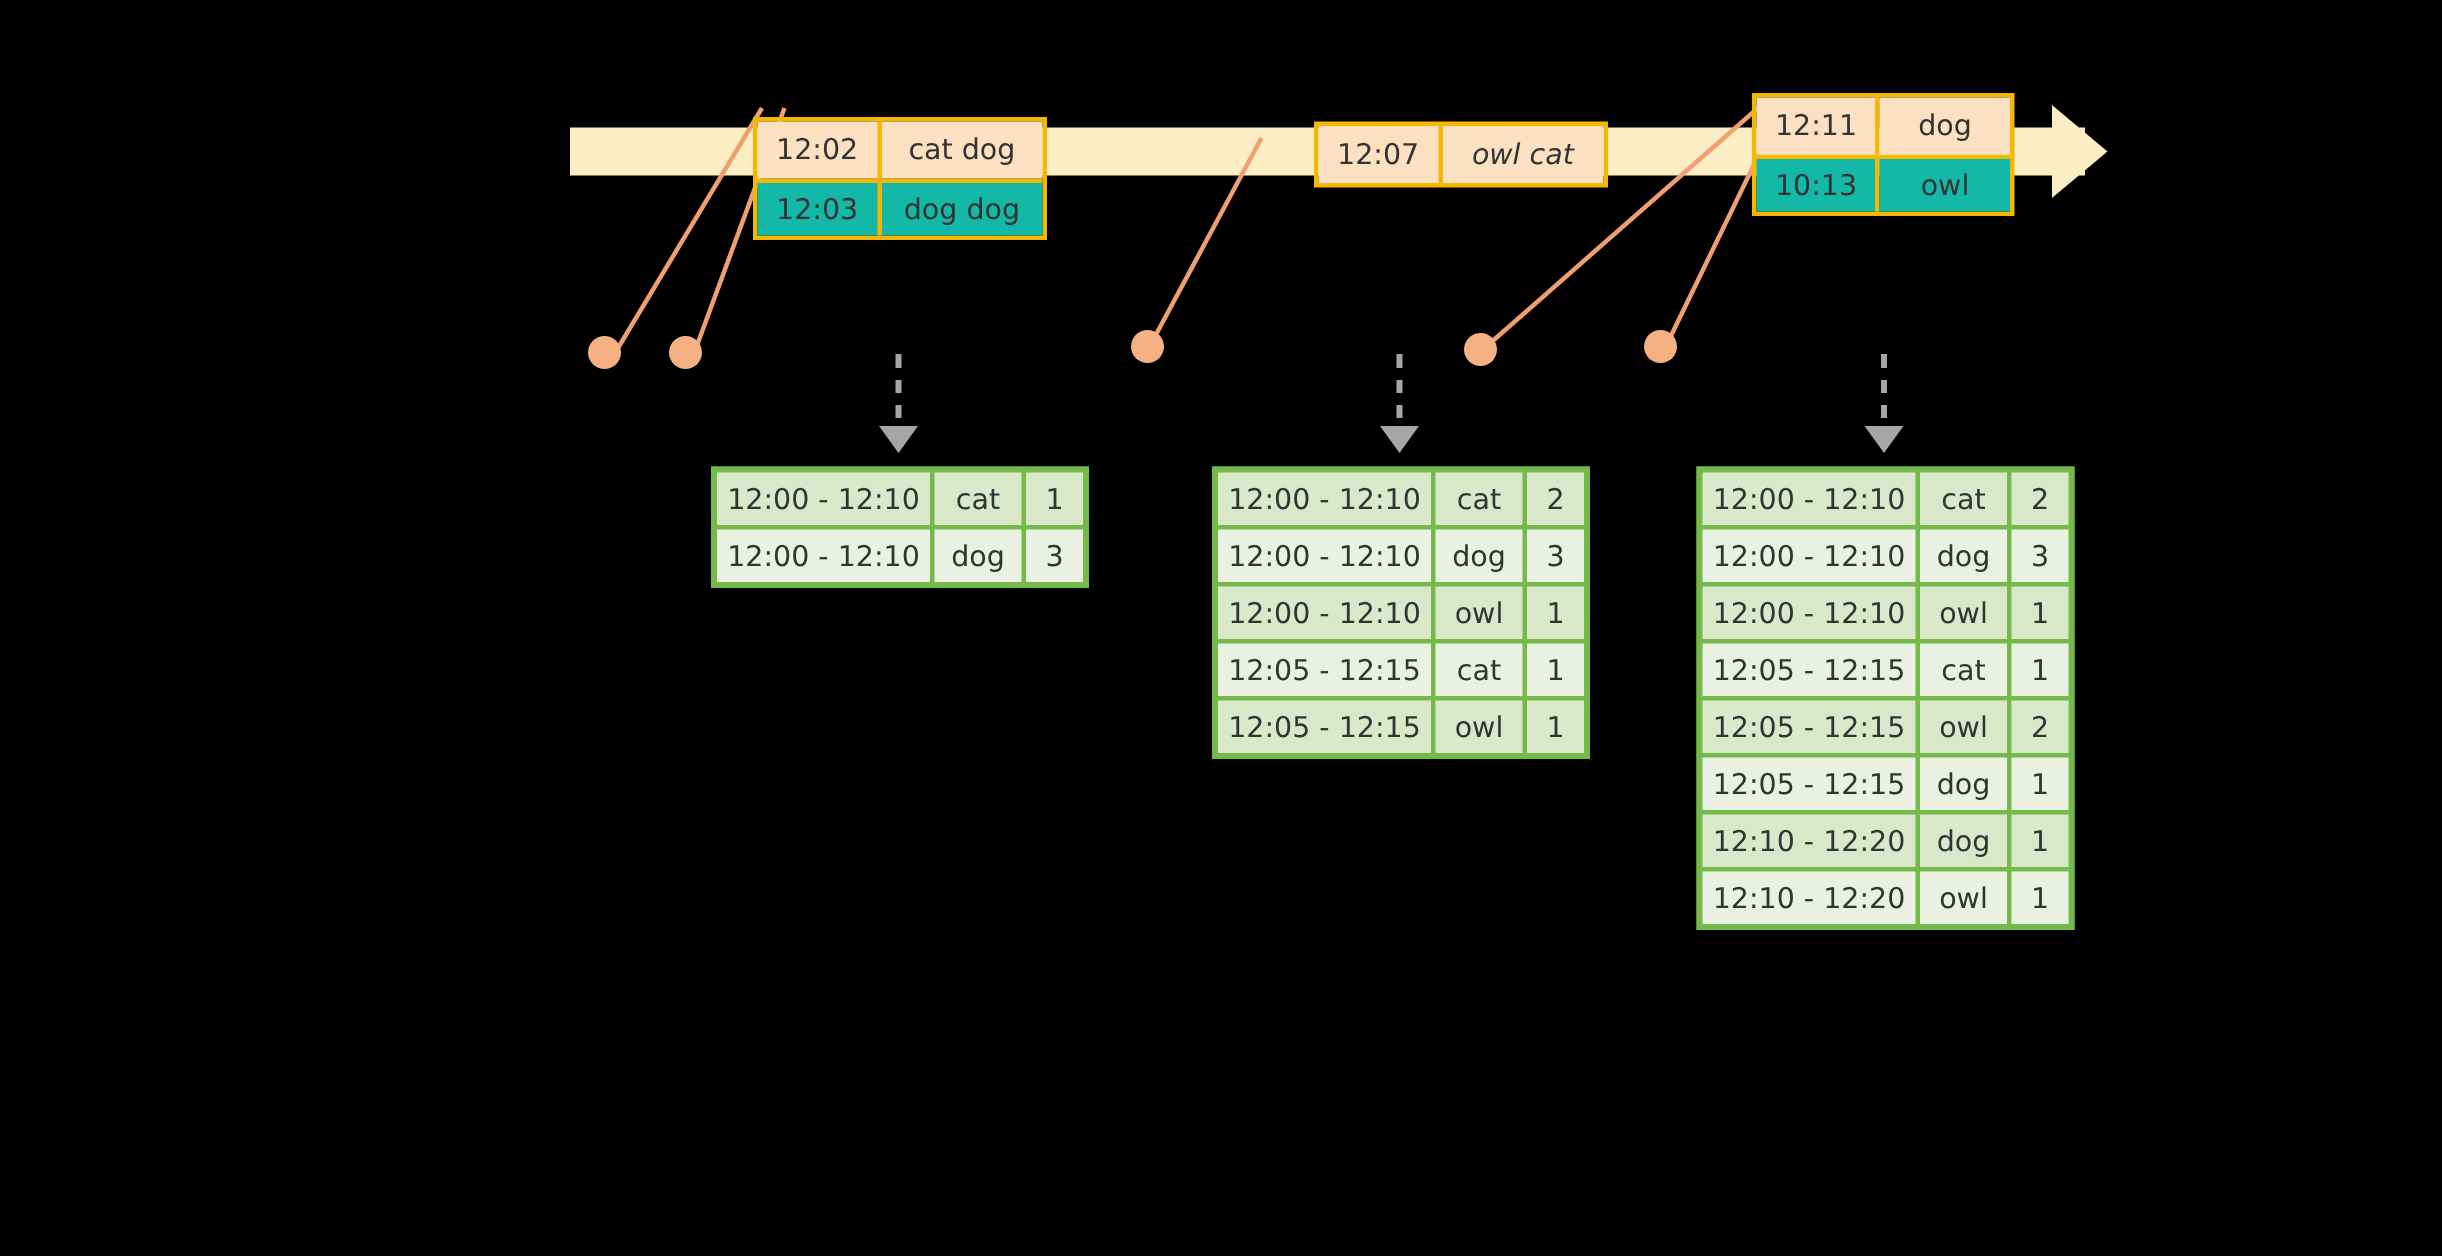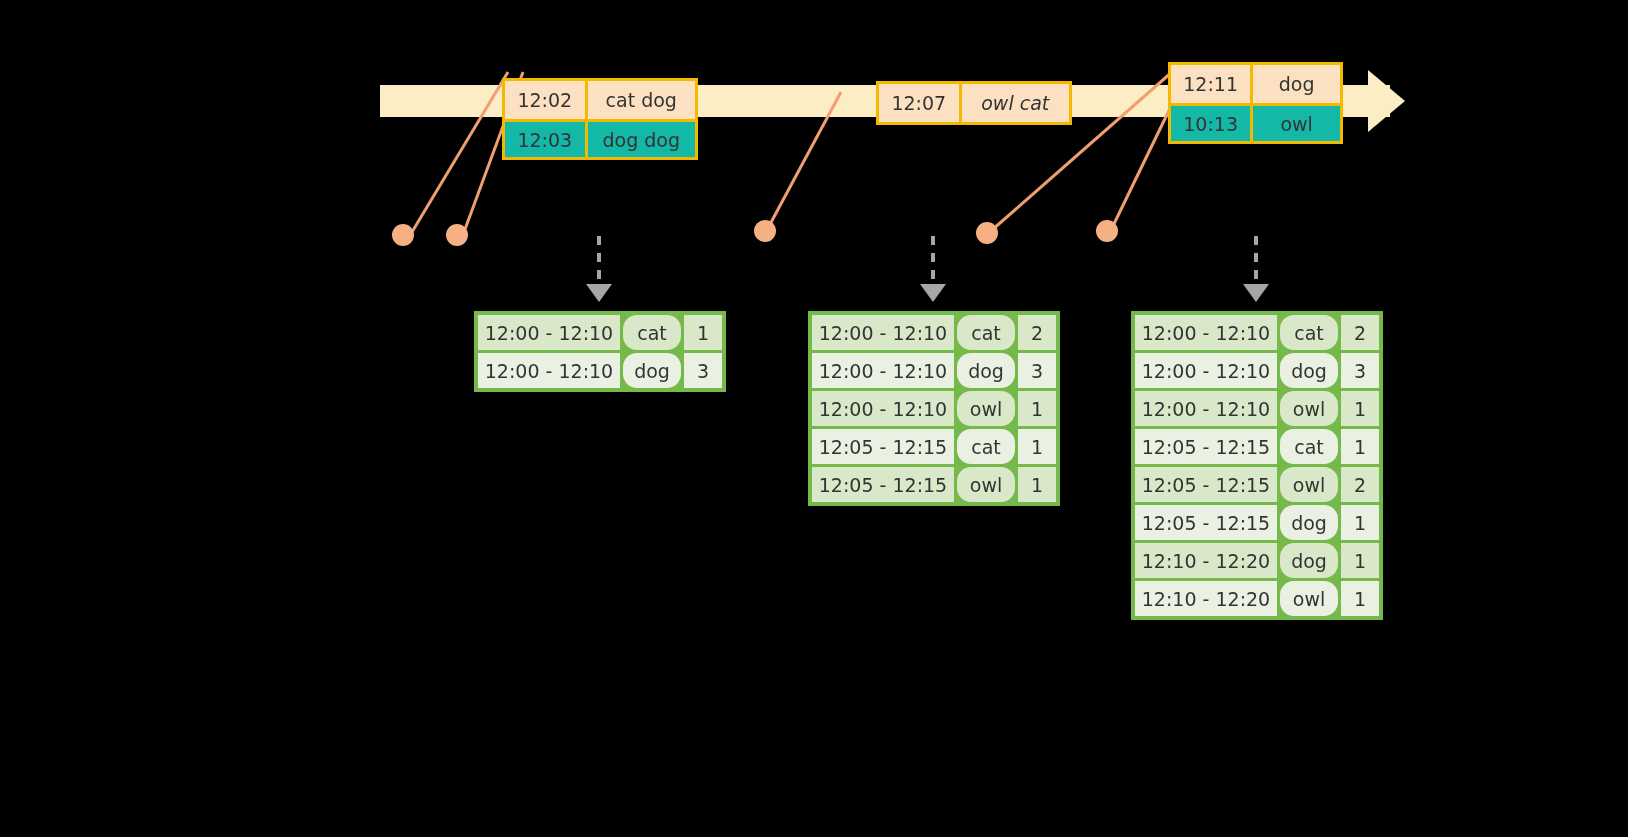--- a/index.html
+++ b/index.html
@@ -73,21 +73,21 @@
     display:flex;flex-direction:column;gap:3px;padding:0;
   }
   .res-row{display:flex;gap:3px;height:35px;}
   .res-cell{
     display:flex;align-items:center;justify-content:center;
     font-size:19px;box-sizing:border-box;
   }
   .res-row.a .res-cell{background:#d9e8c8;}
   .res-row.b .res-cell{background:#eaf1e3;}
   .c-win{width:142px;}
-  .c-key{width:58px;border-radius:14px;}
+  .c-key{width:58px;}
   .c-cnt{width:38px;}
 
   #res-t1{left:474px;top:311px;}
   #res-t2{left:808px;top:311px;}
   #res-t3{left:1131px;top:311px;}
 </style>
 </head>
 <body>
 
 <div id="stage">

